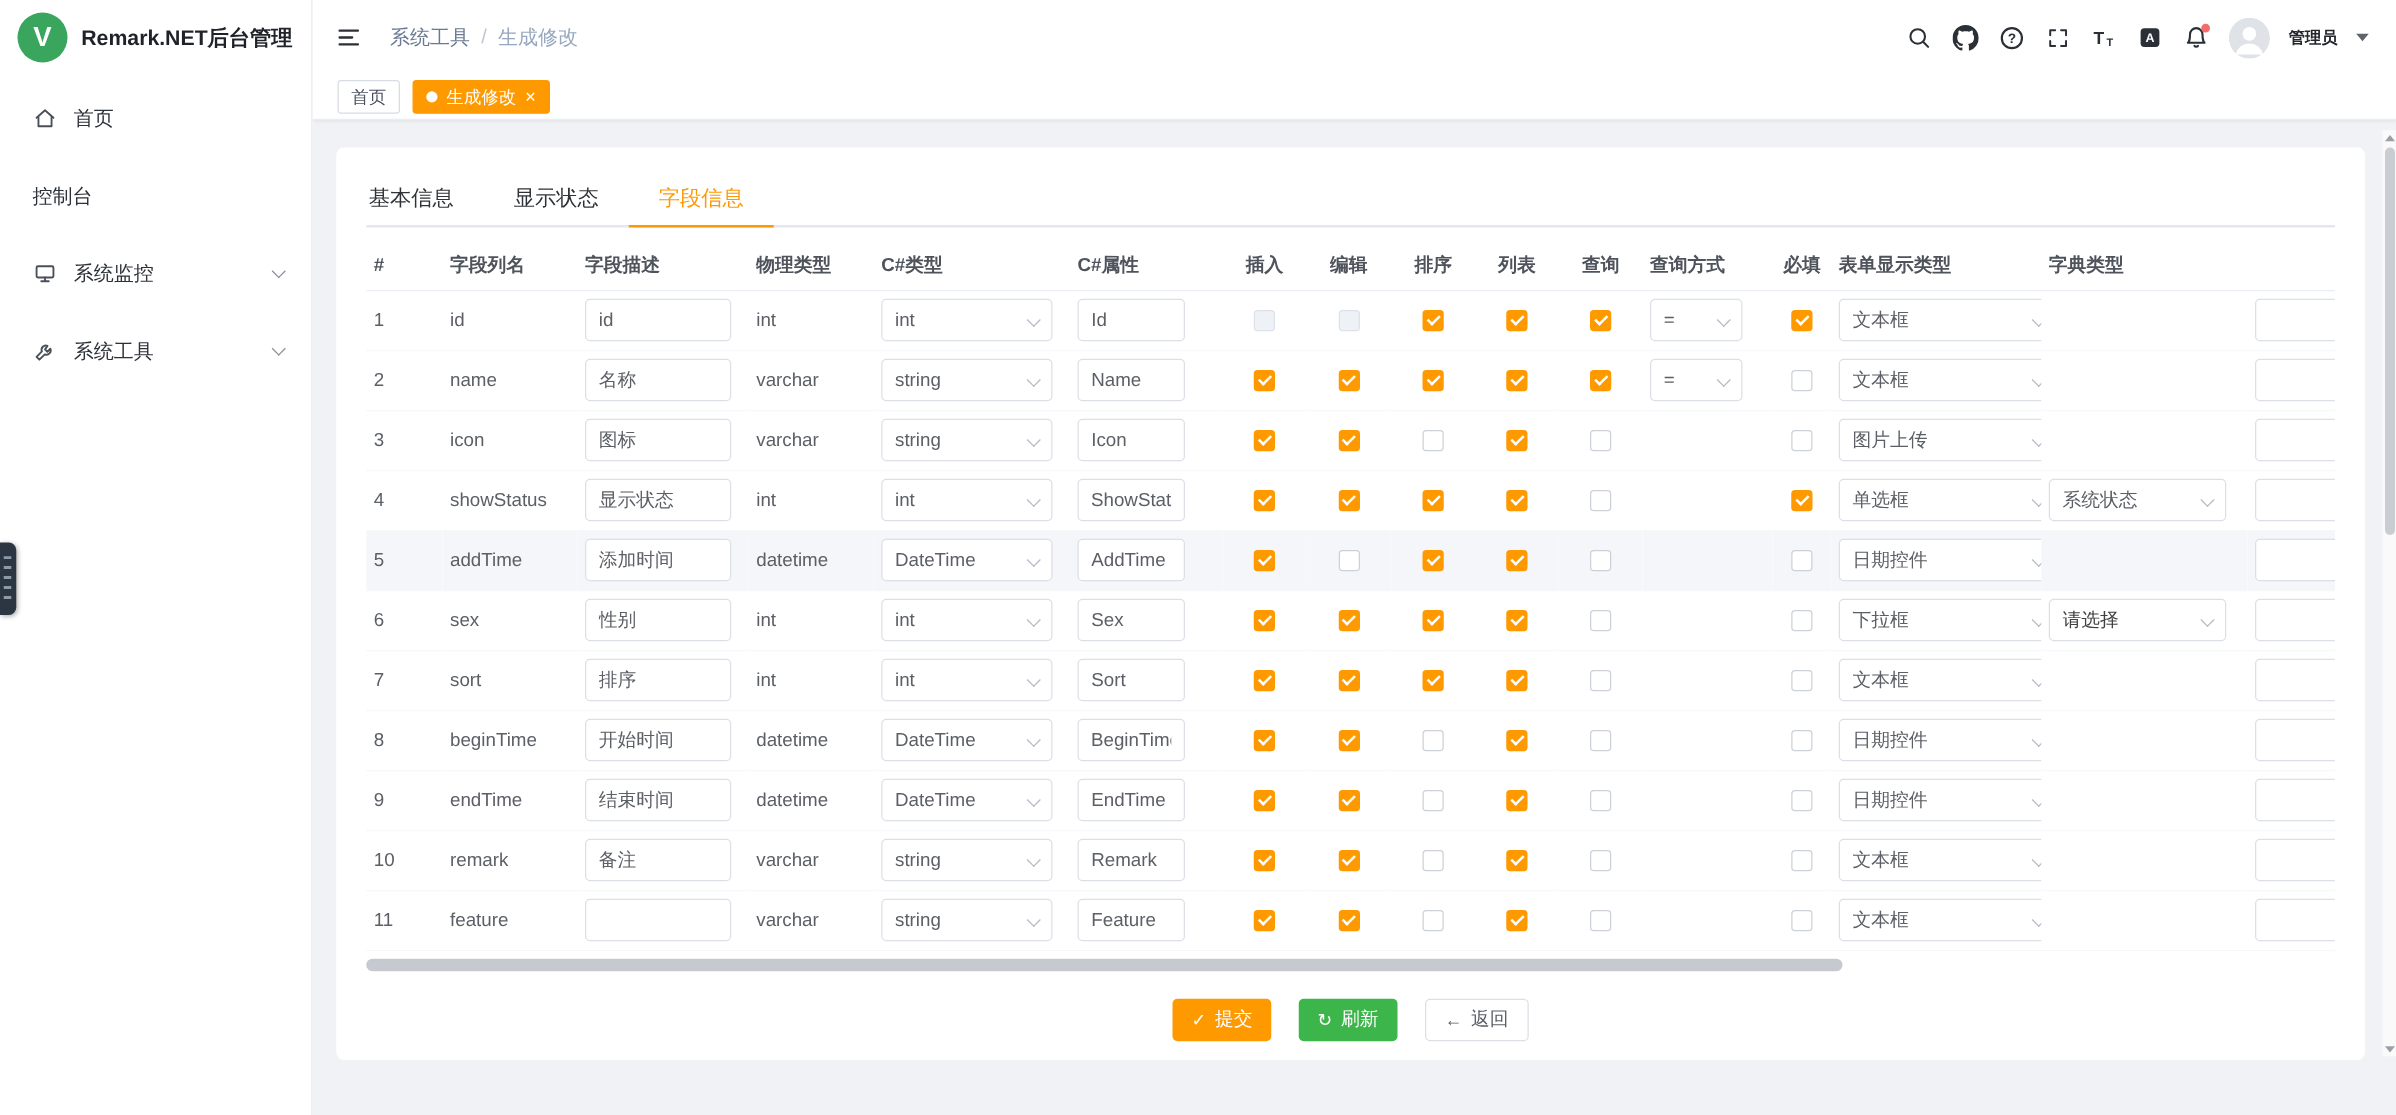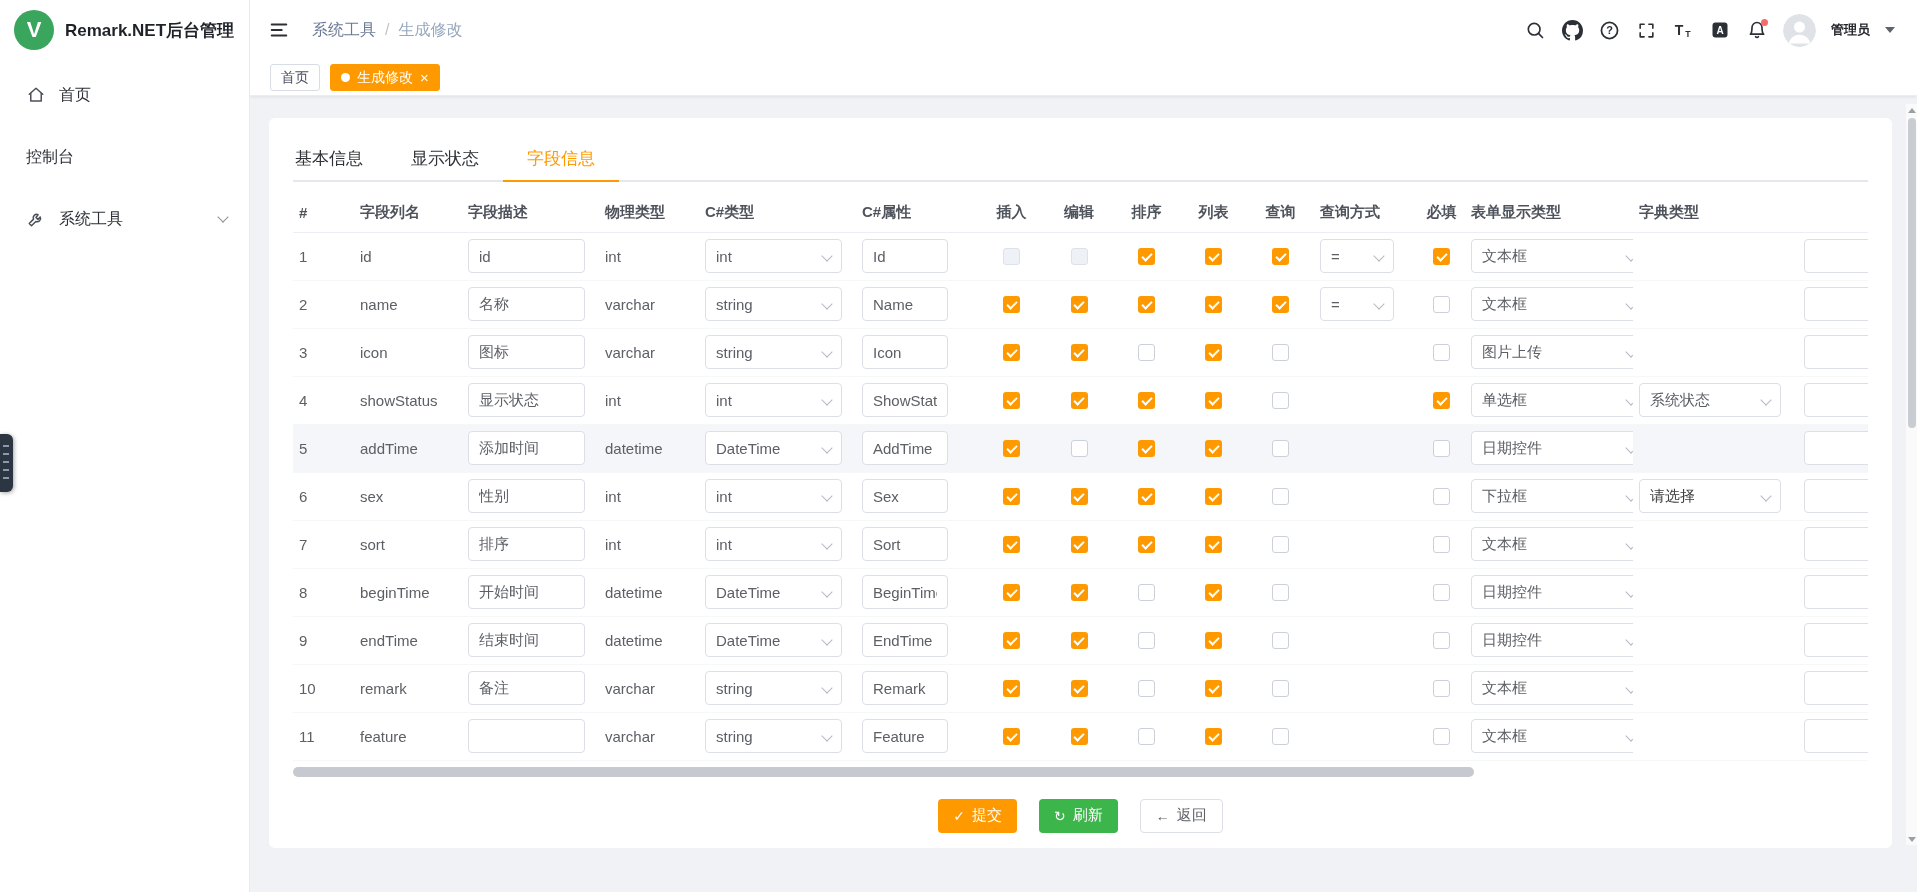--- a/index.html
+++ b/index.html
@@ -105,20 +105,30 @@
         <span class="mi-icon">
           <svg viewBox="0 0 24 24" width="18" height="18" fill="none" stroke="currentColor" stroke-width="2" stroke-linecap="round" stroke-linejoin="round">
             <path d="M3 11l9-8 9 8"></path>
             <path d="M5 10v10h14V10"></path>
           </svg>
         </span>
         <span class="mi-label">首页</span>
       </div>
       <div class="menu-item">
         <span class="mi-label">控制台</span>
+      </div>
+      <div class="menu-item">
+        <span class="mi-icon">
+          <svg viewBox="0 0 24 24" width="18" height="18" fill="none" stroke="currentColor" stroke-width="2" stroke-linecap="round" stroke-linejoin="round">
+            <rect x="3" y="4" width="18" height="12" rx="1.5"></rect>
+            <path d="M8 20h8M12 16v4"></path>
+          </svg>
+        </span>
+        <span class="mi-label">系统监控</span>
+        <span class="mi-chev"></span>
       </div>
       <div class="menu-item">
         <span class="mi-icon">
           <svg viewBox="0 0 24 24" width="18" height="18" fill="none" stroke="currentColor" stroke-width="2" stroke-linecap="round" stroke-linejoin="round">
             <path d="M14.7 6.3a4.5 4.5 0 0 0-6 5.9L3 18l3 3 5.8-5.7a4.5 4.5 0 0 0 5.9-6l-3.2 3.2-2.5-2.5z"></path>
           </svg>
         </span>
         <span class="mi-label">系统工具</span>
         <span class="mi-chev"></span>
       </div>

